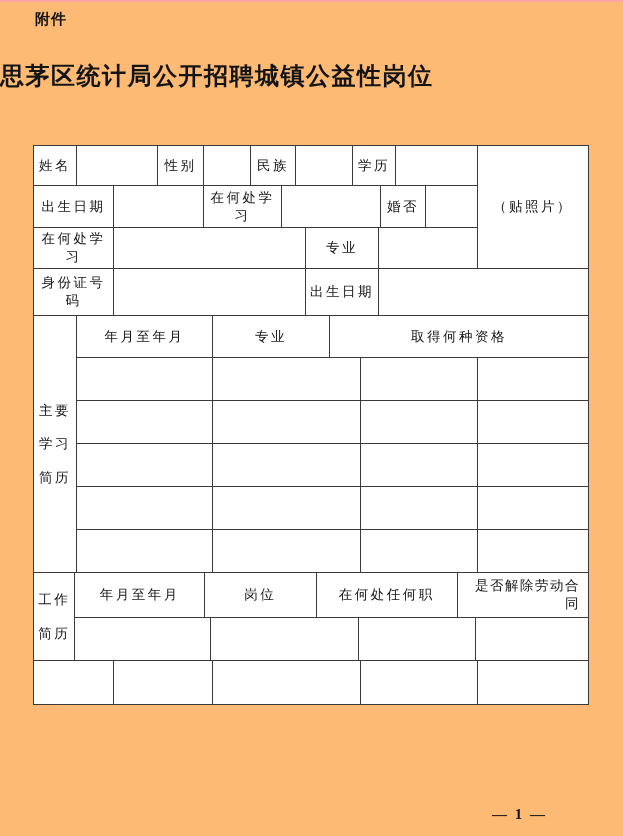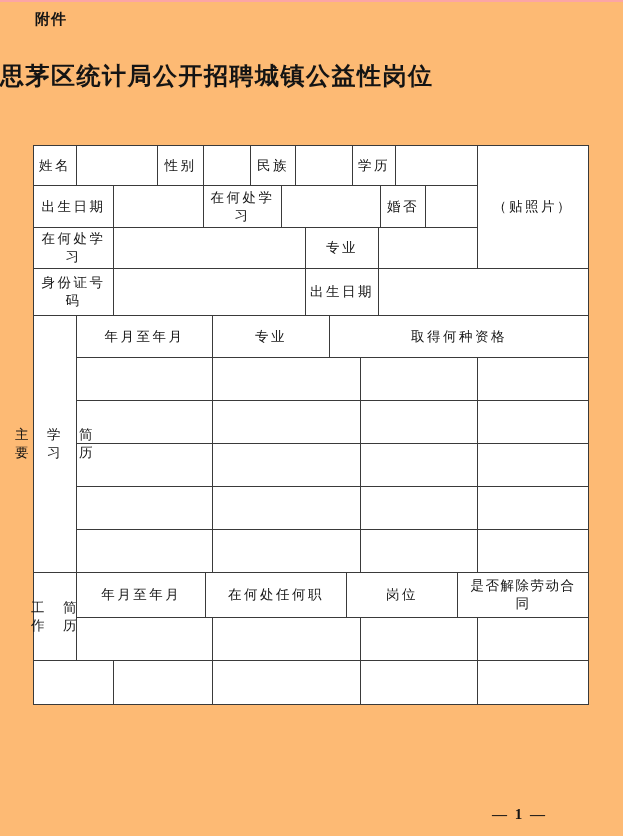--- a/index.html
+++ b/index.html
@@ -29,28 +29,28 @@
     border-top:1px solid #3a3a3a; border-left:1px solid #3a3a3a;
     background:#fff;
   }
   .row { display:flex; }
   .cell {
     border-right:1px solid #3a3a3a; border-bottom:1px solid #3a3a3a;
     display:flex; align-items:center; justify-content:center;
     font-size:13.5px; letter-spacing:2.5px; text-align:center;
     line-height:1.3; padding:0 2px;
   }
-  .fill { flex:1 1 auto; }
+  .fill { flex:1 1 auto;text-align:right; }
   .secA { display:flex; }
   .colA { width:444px; }
   .photo { flex:1 1 auto; }
   .vsec { display:flex; }
   .vlabel {
     width:43px;
-    flex-direction:row; gap:16px;
+    flex-direction:column; gap:16px;
     justify-content:center;
   }
   .vbody { flex:1 1 auto; }
   .wrapcell { letter-spacing:1.5px; padding:0 8px; }
   .pageno {
     position:absolute; top:804px; right:76px;
     font-size:15px; font-weight:600; letter-spacing:2px;
     white-space:nowrap;
   }
 </style>
@@ -157,22 +157,22 @@
     </div>
 
     <div class="vsec">
       <div class="cell vlabel">
         <span>工作</span>
         <span>简历</span>
       </div>
       <div class="vbody">
         <div class="row" style="height:45px">
           <div class="cell" style="width:136px">年月至年月</div>
+          <div class="cell" style="width:117px">岗位</div>
           <div class="cell" style="width:148px">在何处任何职</div>
-          <div class="cell" style="width:117px">岗位</div>
           <div class="cell fill wrapcell">是否解除劳动合同</div>
         </div>
         <div class="row" style="height:43px">
           <div class="cell" style="width:136px"></div>
           <div class="cell" style="width:148px"></div>
           <div class="cell" style="width:117px"></div>
           <div class="cell fill"></div>
         </div>
       </div>
     </div>

